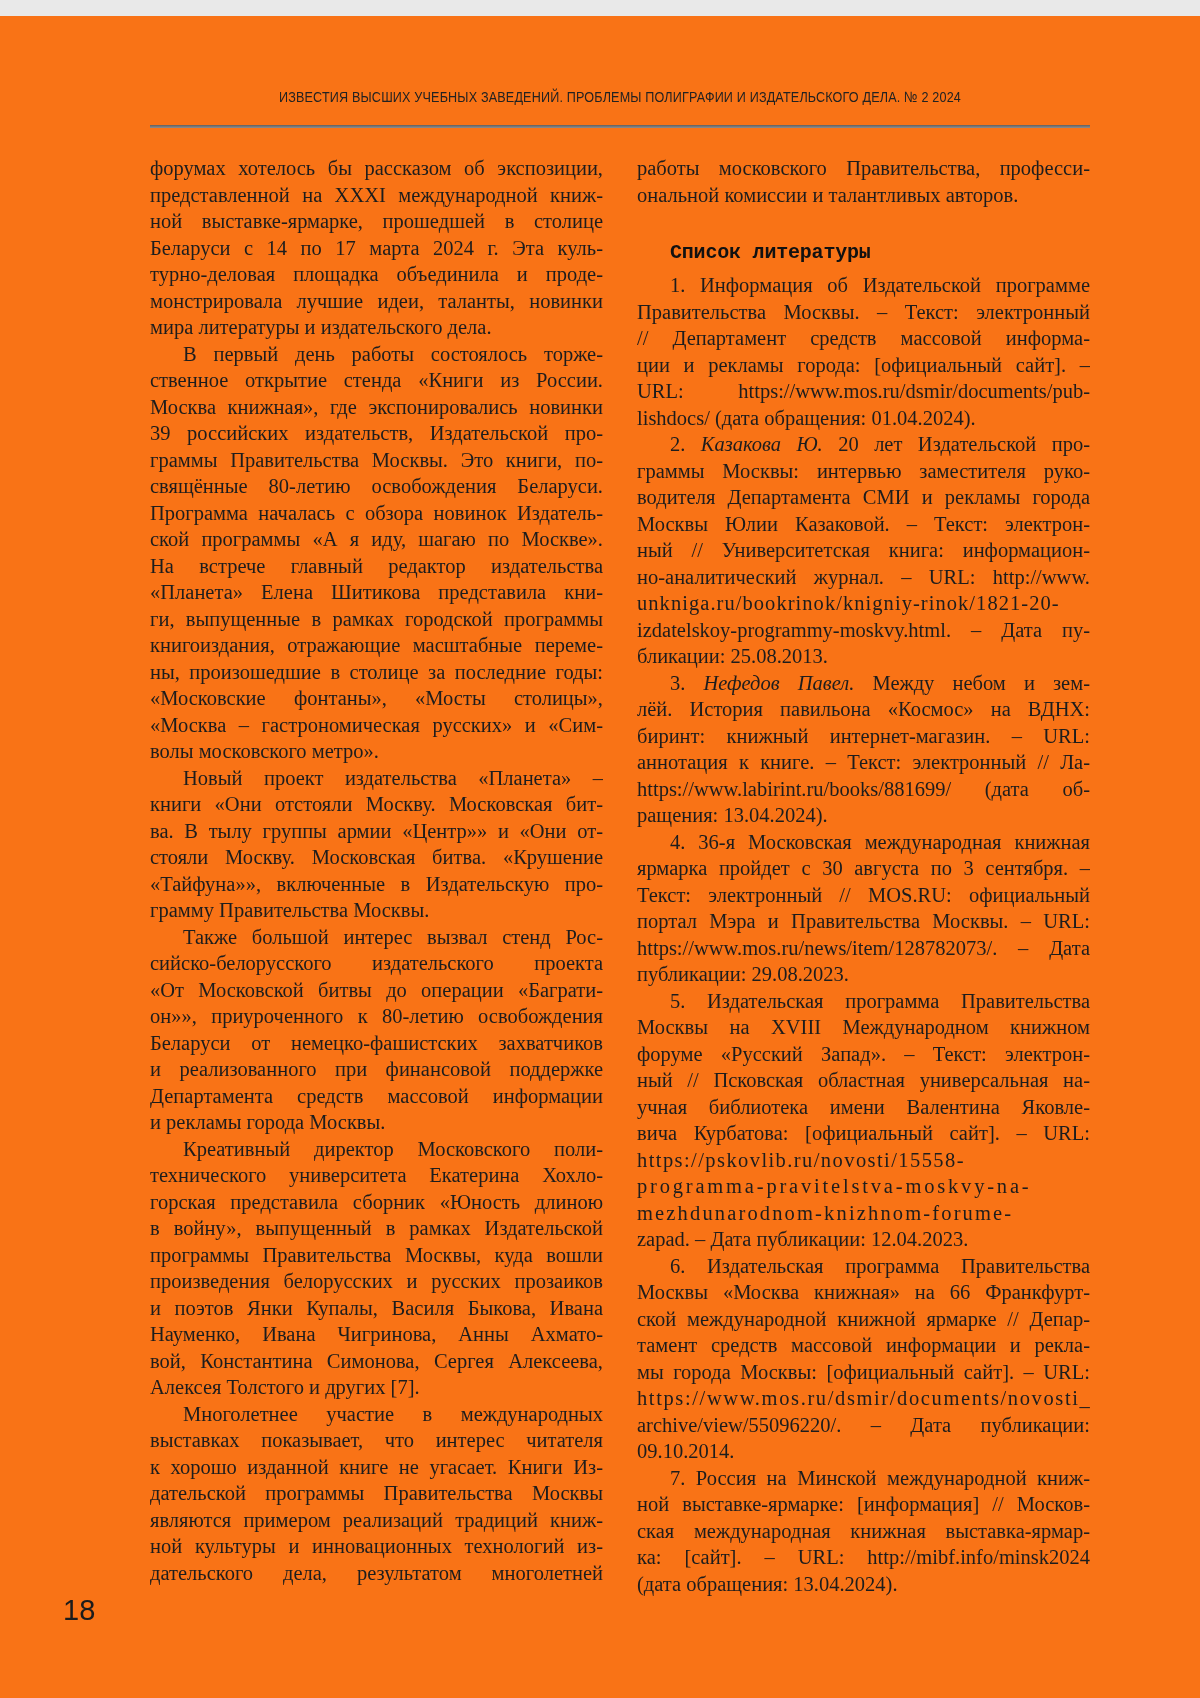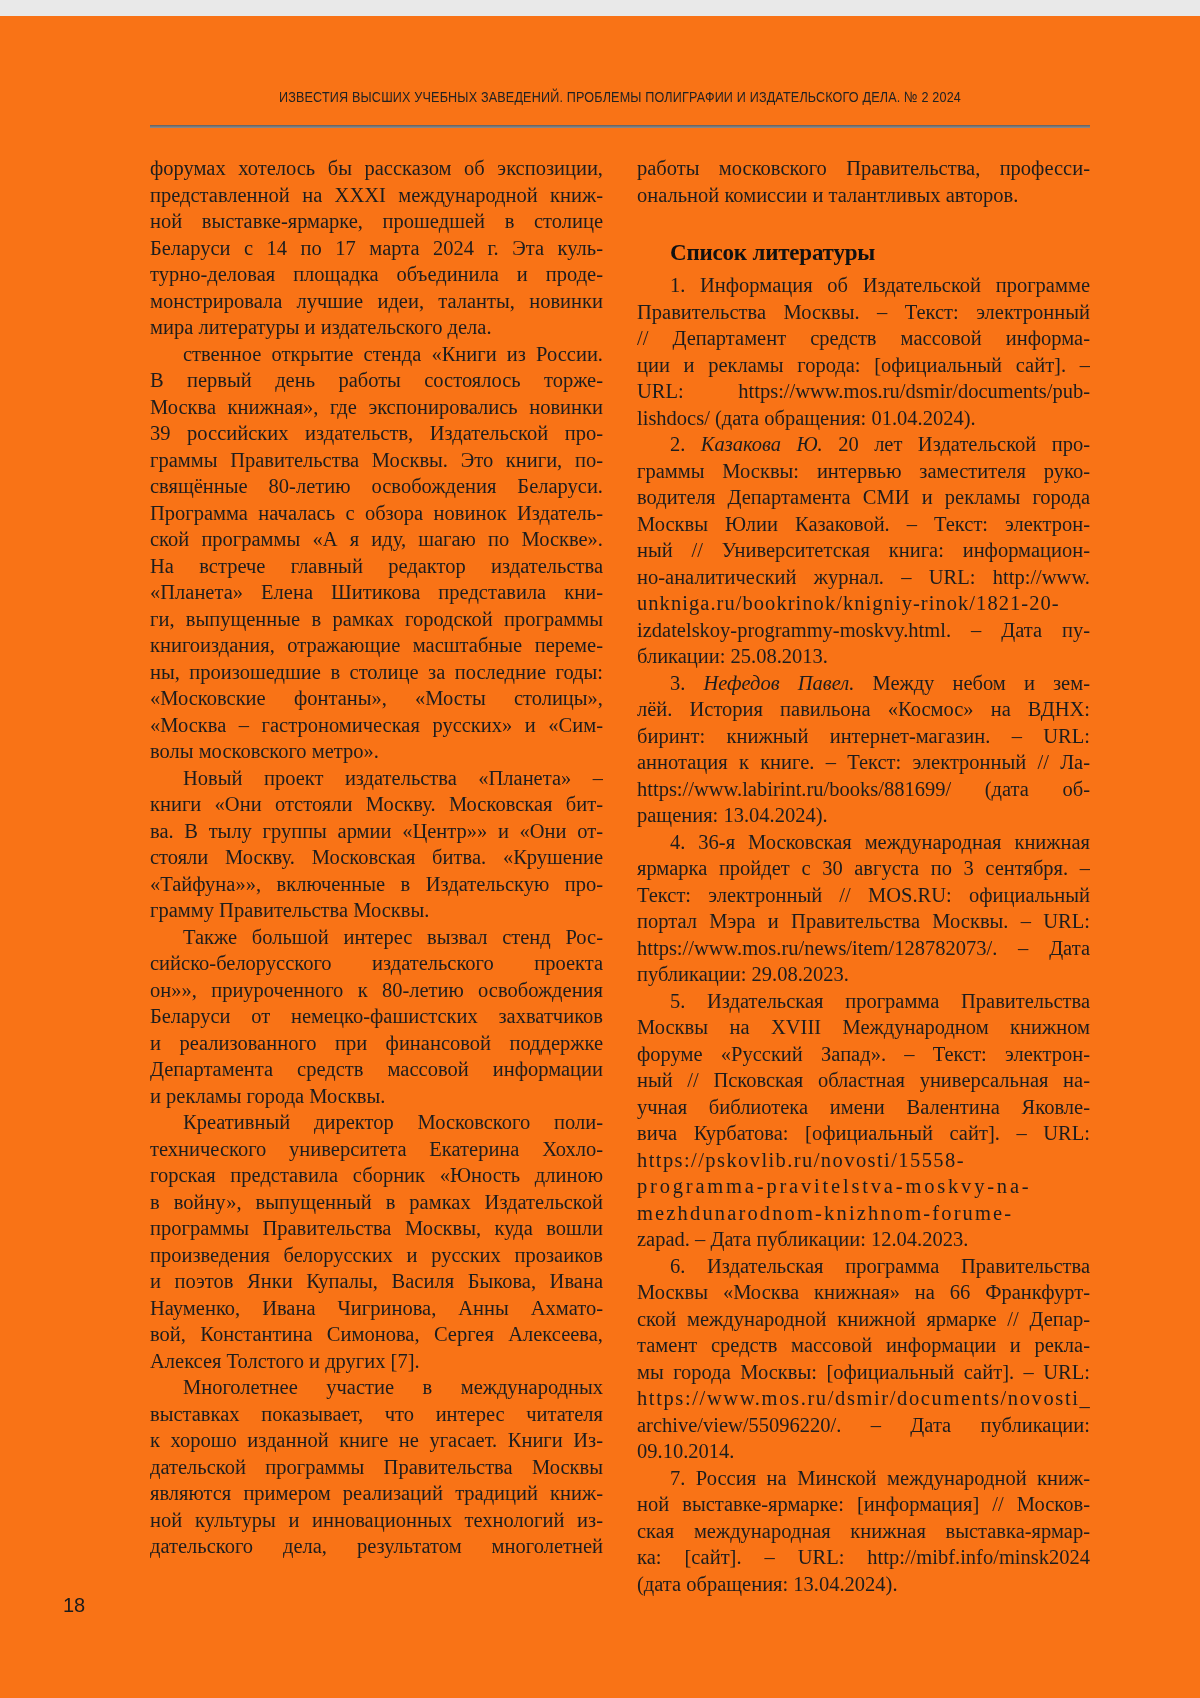--- a/index.html
+++ b/index.html
@@ -28,28 +28,28 @@
   .col { width:453px; font-size:20.5px; color:#1d1d1d; }
   .para { margin:0; }
   .line {
     height:26.5px; line-height:26.5px; overflow:hidden;
     text-align:justify;
   }
   .line.j::after { content:""; display:inline-block; width:100%; }
   .line.last { text-align:left; }
   .para.indent .line:first-child { text-indent:33px; }
   .ref-heading {
-    font-family:Liberation Serif, serif; font-weight:700;
-    font-size:23px; line-height:34px; color:#111;
+    font-family:Liberation Mono, monospace; font-weight:700;
+    font-size:20px; line-height:34px; color:#111;
     margin:28px 0 2px 0; text-indent:33px; letter-spacing:-0.2px;
   }
   .page-number {
     position:absolute; left:63px; top:1578px;
     font-family:"Liberation Sans", sans-serif;
-    font-size:20px; color:#1c1c1c;
+    font-size:29px; color:#1c1c1c;
   }
 </style>
 </head>
 <body>
 
 <div class="page">
   <div class="running-head">ИЗВЕСТИЯ ВЫСШИХ УЧЕБНЫХ ЗАВЕДЕНИЙ. ПРОБЛЕМЫ ПОЛИГРАФИИ И ИЗДАТЕЛЬСКОГО ДЕЛА. № 2 2024</div>
   <div class="header-rule"></div>
 
   <div class="columns">
@@ -57,22 +57,22 @@
         <div class="para">
           <div class="line j">форумах хотелось бы рассказом об экспозиции,</div>
           <div class="line j">представленной на XXXI международной книж-</div>
           <div class="line j">ной выставке-ярмарке, прошедшей в столице</div>
           <div class="line j">Беларуси с 14 по 17 марта 2024 г. Эта куль-</div>
           <div class="line j">турно-деловая площадка объединила и проде-</div>
           <div class="line j">монстрировала лучшие идеи, таланты, новинки</div>
           <div class="line last">мира литературы и издательского дела.</div>
         </div>
         <div class="para indent">
+          <div class="line j">В первый день работы состоялось торже-</div>
           <div class="line j">ственное открытие стенда «Книги из России.</div>
-          <div class="line j">В первый день работы состоялось торже-</div>
           <div class="line j">Москва книжная», где экспонировались новинки</div>
           <div class="line j">39 российских издательств, Издательской про-</div>
           <div class="line j">граммы Правительства Москвы. Это книги, по-</div>
           <div class="line j">свящённые 80-летию освобождения Беларуси.</div>
           <div class="line j">Программа началась с обзора новинок Издатель-</div>
           <div class="line j">ской программы «А я иду, шагаю по Москве».</div>
           <div class="line j">На встрече главный редактор издательства</div>
           <div class="line j">«Планета» Елена Шитикова представила кни-</div>
           <div class="line j">ги, выпущенные в рамках городской программы</div>
           <div class="line j">книгоиздания, отражающие масштабные переме-</div>
@@ -85,20 +85,21 @@
           <div class="line j">Новый проект издательства «Планета» –</div>
           <div class="line j">книги «Они отстояли Москву. Московская бит-</div>
           <div class="line j">ва. В тылу группы армии «Центр»» и «Они от-</div>
           <div class="line j">стояли Москву. Московская битва. «Крушение</div>
           <div class="line j">«Тайфуна»», включенные в Издательскую про-</div>
           <div class="line last">грамму Правительства Москвы.</div>
         </div>
         <div class="para indent">
           <div class="line j">Также большой интерес вызвал стенд Рос-</div>
           <div class="line j">сийско-белорусского издательского проекта</div>
+          <div class="line j">«От Московской битвы до операции «Баграти-</div>
           <div class="line j">он»», приуроченного к 80-летию освобождения</div>
           <div class="line j">Беларуси от немецко-фашистских захватчиков</div>
           <div class="line j">и реализованного при финансовой поддержке</div>
           <div class="line j">Департамента средств массовой информации</div>
           <div class="line last">и рекламы города Москвы.</div>
         </div>
         <div class="para indent">
           <div class="line j">Креативный директор Московского поли-</div>
           <div class="line j">технического университета Екатерина Хохло-</div>
           <div class="line j">горская представила сборник «Юность длиною</div>

